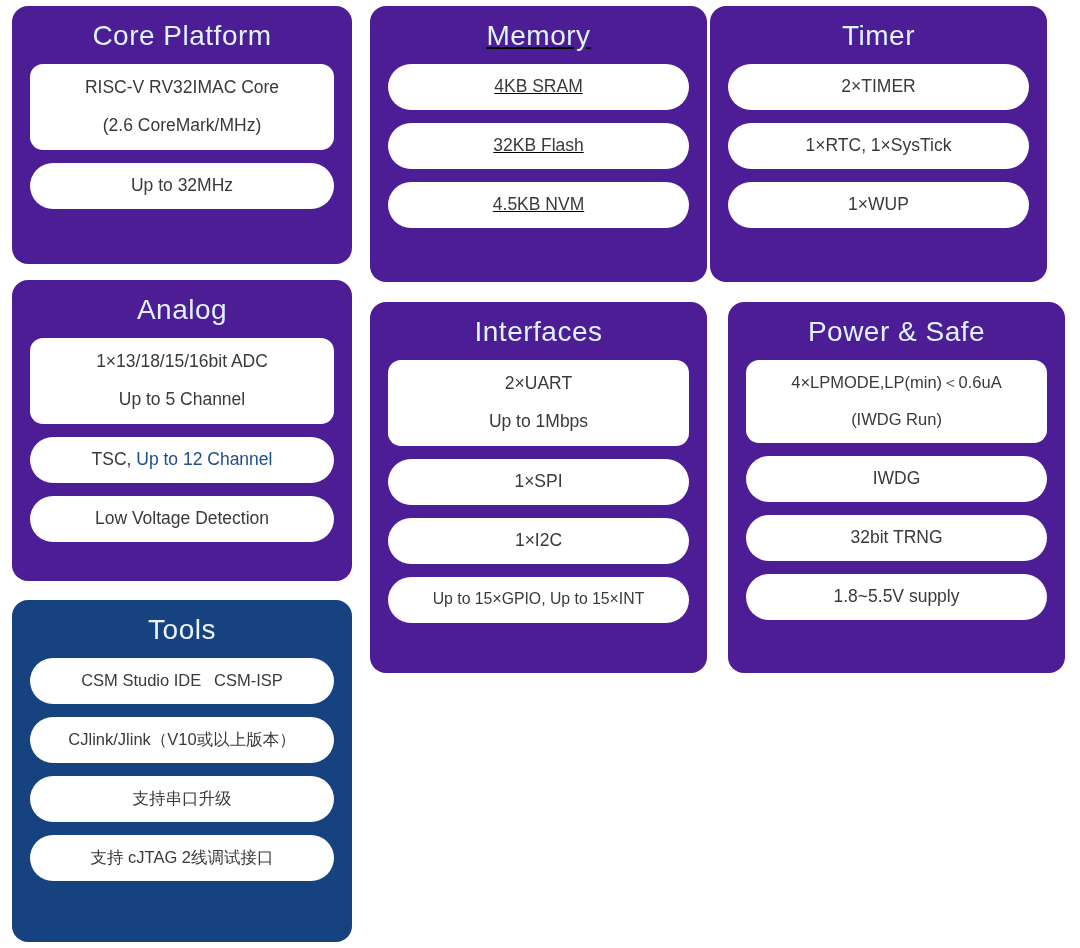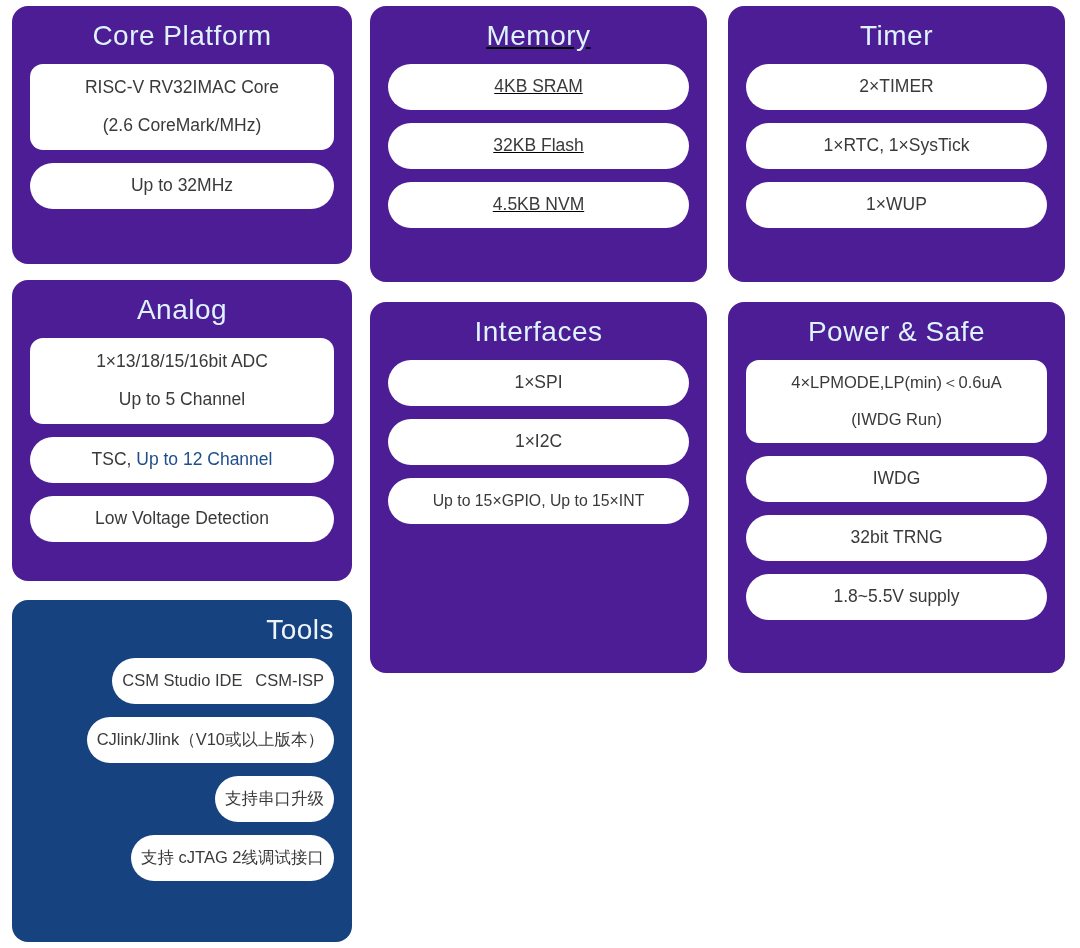--- a/index.html
+++ b/index.html
@@ -25,21 +25,21 @@
   
   .panel {
     position: absolute;
     box-sizing: border-box;
     border-radius: 16px;
     padding: 0 18px 16px 18px;
     display: flex;
     flex-direction: column;
   }
   .panel.blue   { background: #4c1d95; }
-  .panel.navy   { background: #16427f; align-items: flex-end; }
+  .panel.navy   { background: #16427f; }
 
   .panel-title {
     text-align: center;
     color: #dff3fd;
     font-size: 28px;
     font-weight: 400;
     letter-spacing: 0.5px;
     line-height: 1;
     padding: 16px 0 14px 0;
     white-space: nowrap;
@@ -77,21 +77,21 @@
 
   .pill.tight { font-size: 16.5px; }
   .pill.tighter { font-size: 15.8px; }
 
   
   #panel-core      { left: 12px;  top: 6px;   width: 340px; height: 258px; }
   #panel-analog    { left: 12px;  top: 280px; width: 340px; height: 301px; }
   #panel-tools     { left: 12px;  top: 600px; width: 340px; height: 342px; }
   #panel-memory    { left: 370px; top: 6px;   width: 337px; height: 276px; text-decoration: underline; }
   #panel-interfaces{ left: 370px; top: 302px; width: 337px; height: 371px; }
-  #panel-timer     { left: 728px; top: 6px;   width: 337px; height: 276px; }
+  #panel-timer     { left: 710px; top: 6px;   width: 337px; height: 276px; }
   #panel-power     { left: 728px; top: 302px; width: 337px; height: 371px; }
 </style>
 </head>
 <body>
 
 <div class="board">
 
   <div class="panel blue" id="panel-core">
     <div class="panel-title">Core Platform</div>
 
@@ -149,20 +149,24 @@
       <span class="line">32KB Flash</span>
     </div>
     <div class="pill single">
       <span class="line">4.5KB NVM</span>
     </div>
   </div>
 
   <div class="panel blue" id="panel-interfaces">
     <div class="panel-title">Interfaces</div>
 
+    <div class="pill double">
+      <span class="line">2×UART</span>
+      <span class="line">Up to 1Mbps</span>
+    </div>
     <div class="pill single">
       <span class="line">1×SPI</span>
     </div>
     <div class="pill single">
       <span class="line">1×I2C</span>
     </div>
     <div class="pill single tighter">
       <span class="line">Up to 15×GPIO, Up to 15×INT</span>
     </div>
   </div>

